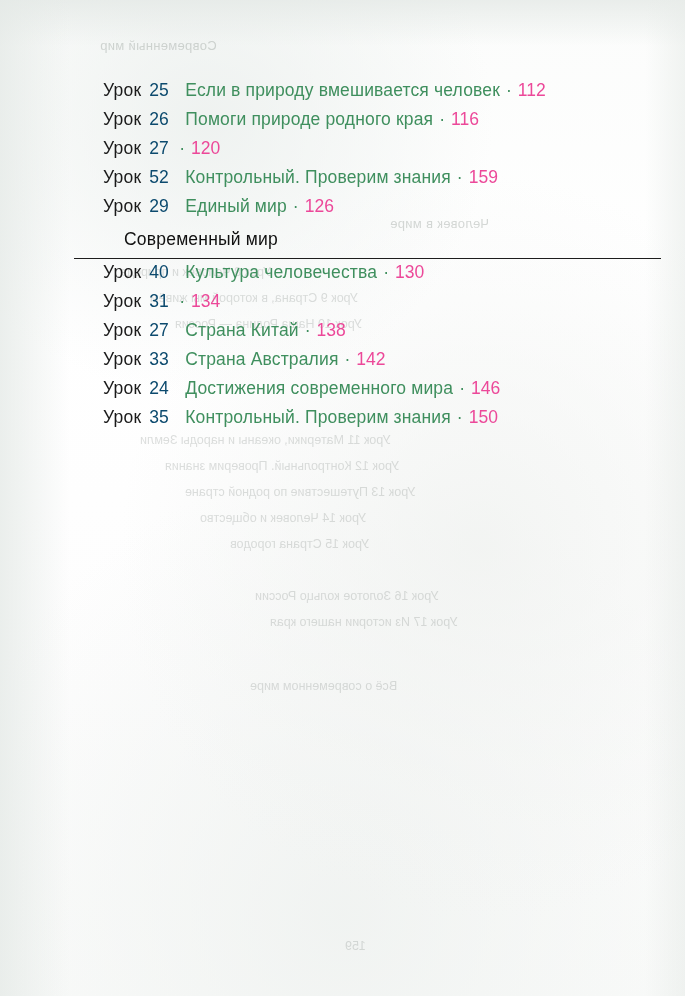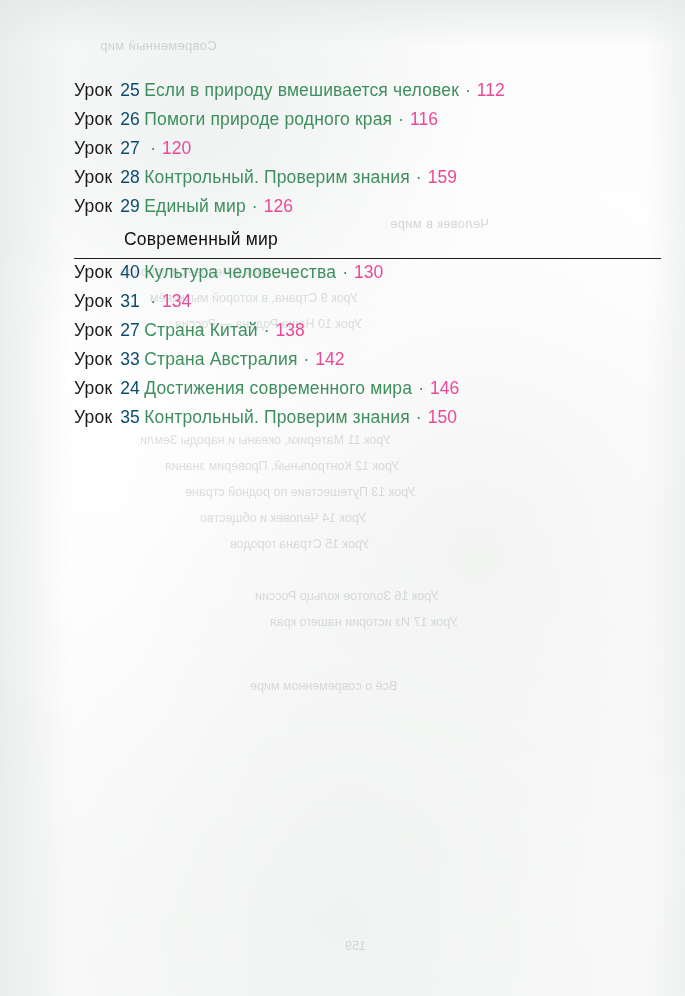--- a/index.html
+++ b/index.html
@@ -67,36 +67,37 @@
   .content {
     position: absolute;
     left: 0; top: 0; right: 0; bottom: 0;
   }
 
   .toc-row {
     position: relative;
     display: flex;
     align-items: baseline;
     height: 29px;
-    padding-left: 74px;
+    padding-left: 103px;
   }
   .lesson-word {
     color: #1a1a1a;
     font-size: 17.5px;
     letter-spacing: 0.2px;
   }
   .lesson-num {
     color: #0c4a6e;
     font-size: 17.5px;
     margin-left: 8px;
     min-width: 24px;
   }
   .lesson-title {
     color: #3f8f5e;
     font-size: 17.5px;
+    margin-left: 12px;
     letter-spacing: 0.15px;
   }
   .dot {
     color: #3f8f5e;
     font-size: 17.5px;
     margin: 0 6px;
   }
   .page-num {
     color: #ec4899;
     font-size: 17.5px;
@@ -175,21 +176,21 @@
 
     <div class="toc-row">
       <span class="lesson-word">Урок</span>
       <span class="lesson-num">27</span>
       <span class="dot">·</span>
       <span class="page-num">120</span>
     </div>
 
     <div class="toc-row">
       <span class="lesson-word">Урок</span>
-      <span class="lesson-num">28</span>
+      <span class="lesson-num">52</span>
       <span class="lesson-title">Контрольный. Проверим знания</span>
       <span class="dot">·</span>
       <span class="page-num">159</span>
     </div>
 
     <div class="toc-row">
       <span class="lesson-word">Урок</span>
       <span class="lesson-num">29</span>
       <span class="lesson-title">Единый мир</span>
       <span class="dot">·</span>

